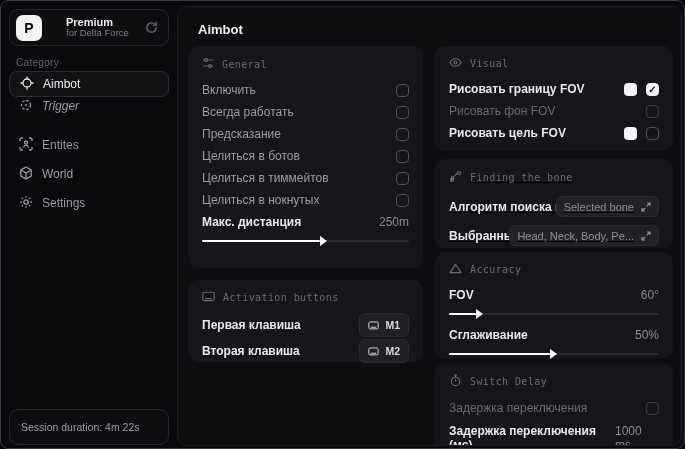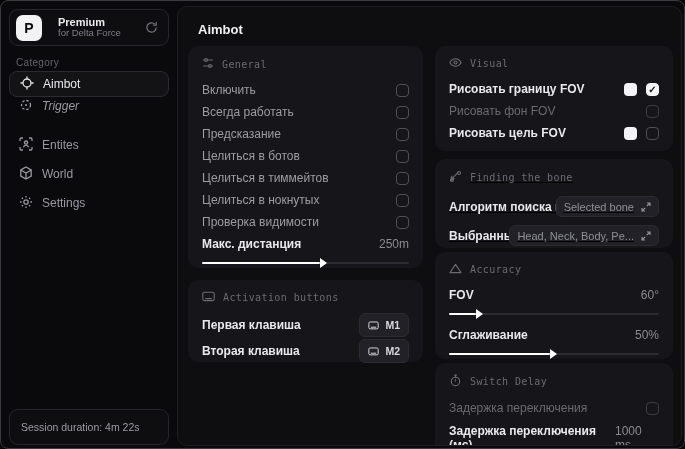--- a/index.html
+++ b/index.html
@@ -14,21 +14,21 @@
   .brand-card {
     position:absolute; left:8px; top:8px; width:160px; height:37px;
     border:1px solid #26262c; border-radius:9px; background:#0e0e11;
     display:flex; align-items:center; padding:0 10px 0 6px;
   }
   .logo {
     width:26px; height:26px; border-radius:7px; background:#f2f2f4;
     color:#0a0a0c; font-weight:700; font-size:14px;
     display:flex; align-items:center; justify-content:center; flex:0 0 auto;
   }
-  .brand-text { flex:1; margin-left:16px; line-height:1.15; }
+  .brand-text { flex:1; margin-left:24px; line-height:1.15; }
   .brand-title { font-size:11px; font-weight:700; color:#ececef; }
   .brand-sub { font-size:9.5px; color:#7f7f87; }
   .icon-btn { color:#6d6d75; display:flex; align-items:center; }
   .cat-label { position:absolute; left:15px; top:56px; font-size:10px; color:#63636b; letter-spacing:0.3px; }
   .nav-item {
     position:absolute; left:8px; width:160px; height:26px; border-radius:8px;
     display:flex; align-items:center; gap:9px; padding:0 10px;
     color:#9a9aa2; font-size:12px;
   }
   .nav-item.selected {
@@ -205,24 +205,20 @@
       </div>
       <div class="row">
         <span class="lbl">Целиться в тиммейтов</span>
         <span class="cb"></span>
       </div>
       <div class="row">
         <span class="lbl">Целиться в нокнутых</span>
         <span class="cb"></span>
       </div>
       <div class="row">
-        <span class="lbl">Проверка видимости</span>
-        <span class="cb"></span>
-      </div>
-      <div class="row">
         <span class="lbl bright">Макс. дистанция</span>
         <span class="val">250m</span>
       </div>
       <div class="slider">
         <div class="track"></div>
           <div class="fill" style="width:57%;"></div>
           <div class="thumb" style="left:57%;"></div>
       </div>
     </div>
 

